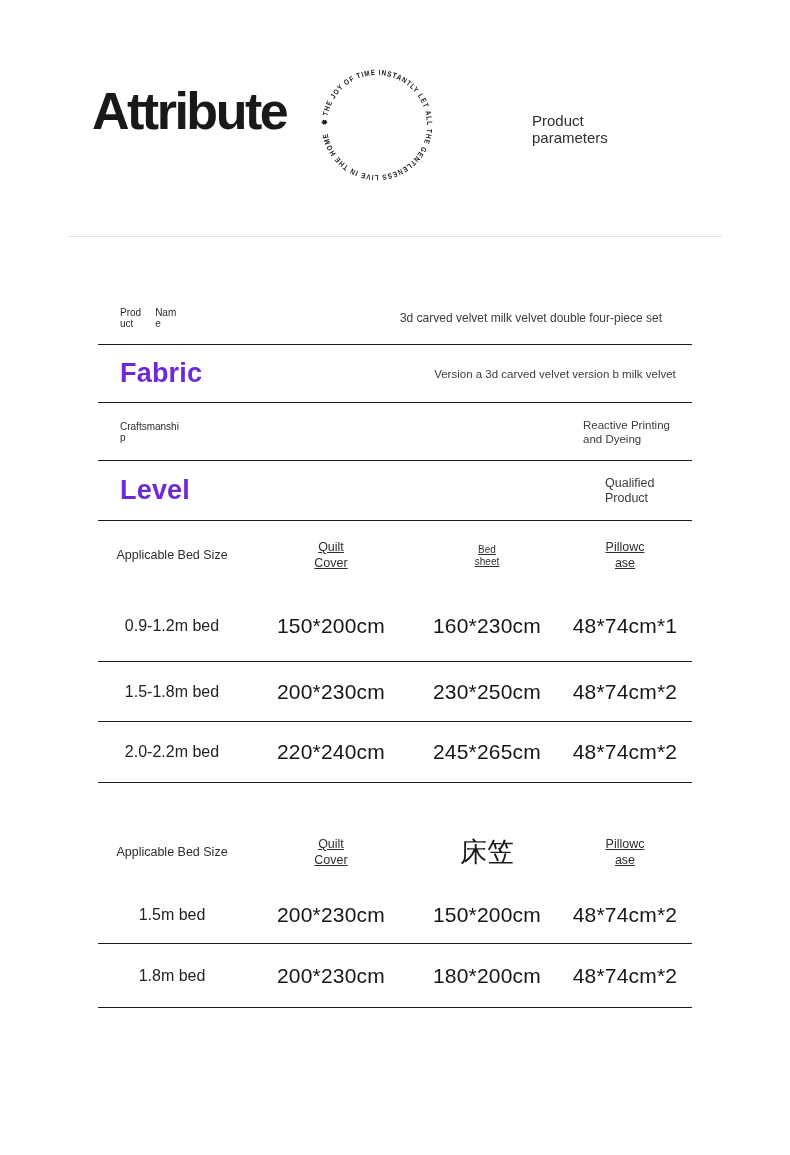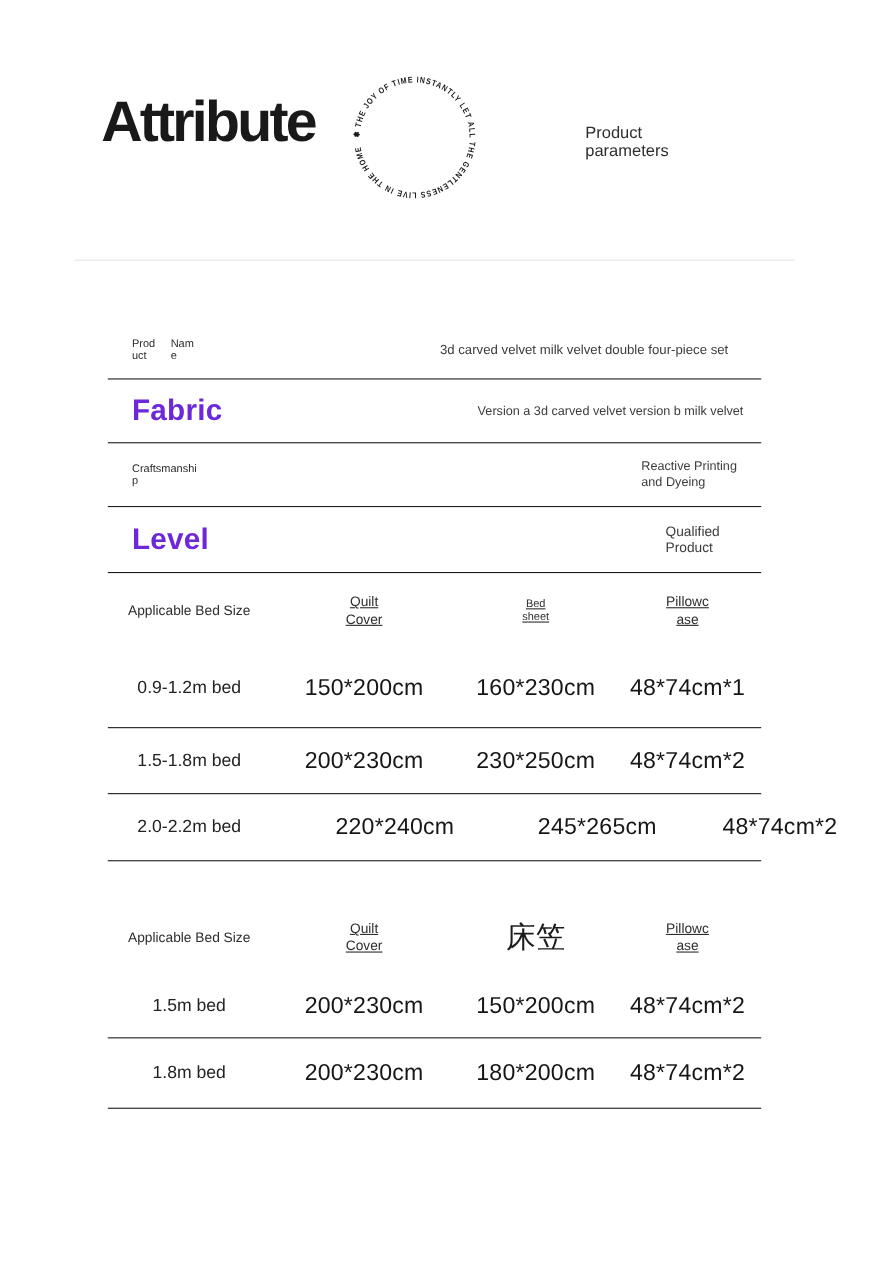--- a/index.html
+++ b/index.html
@@ -110,21 +110,21 @@
   .size-row {
     display: grid;
     grid-template-columns: 148px 170px 142px 134px;
     align-items: center;
   }
   .size-row.bordered { border-bottom: 1.5px solid #1d1d1d; }
 
   .t1 .head-row { height: 70px; }
   .t1 .data-row-a { height: 71px; }
   .t1 .data-row-b { height: 60px; }
-  .t1 .data-row-c { height: 61px; gap: 28px; }
+  .t1 .data-row-c { height: 61px; }
   .t2 .head-row { height: 66px; }
   .t2 .data-row-a { height: 58px; }
   .t2 .data-row-b { height: 64px; }
 
   .cell { text-align: center; }
   .head-cell {
     font-size: 12.5px;
     color: #2e2e2e;
     line-height: 1.25;
   }

